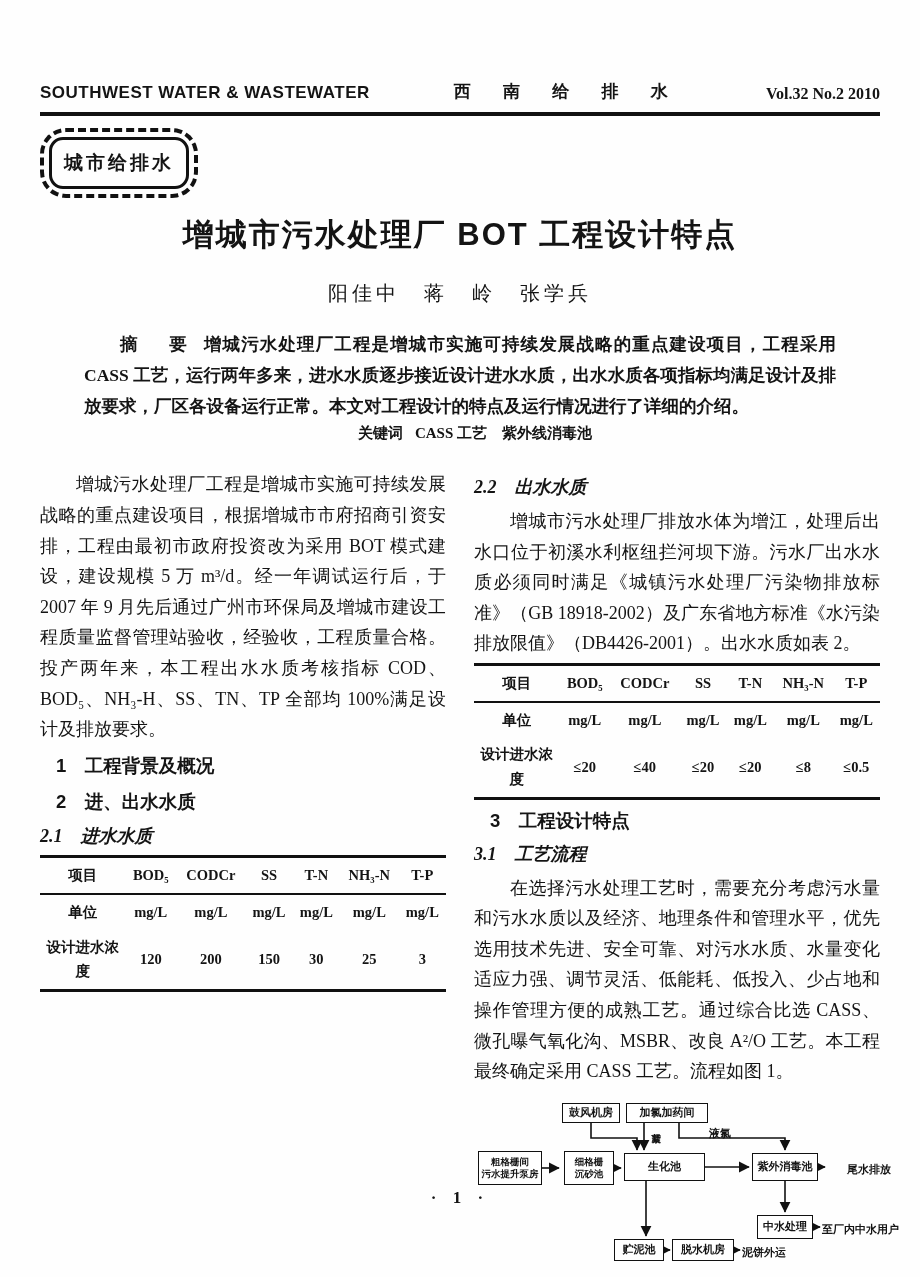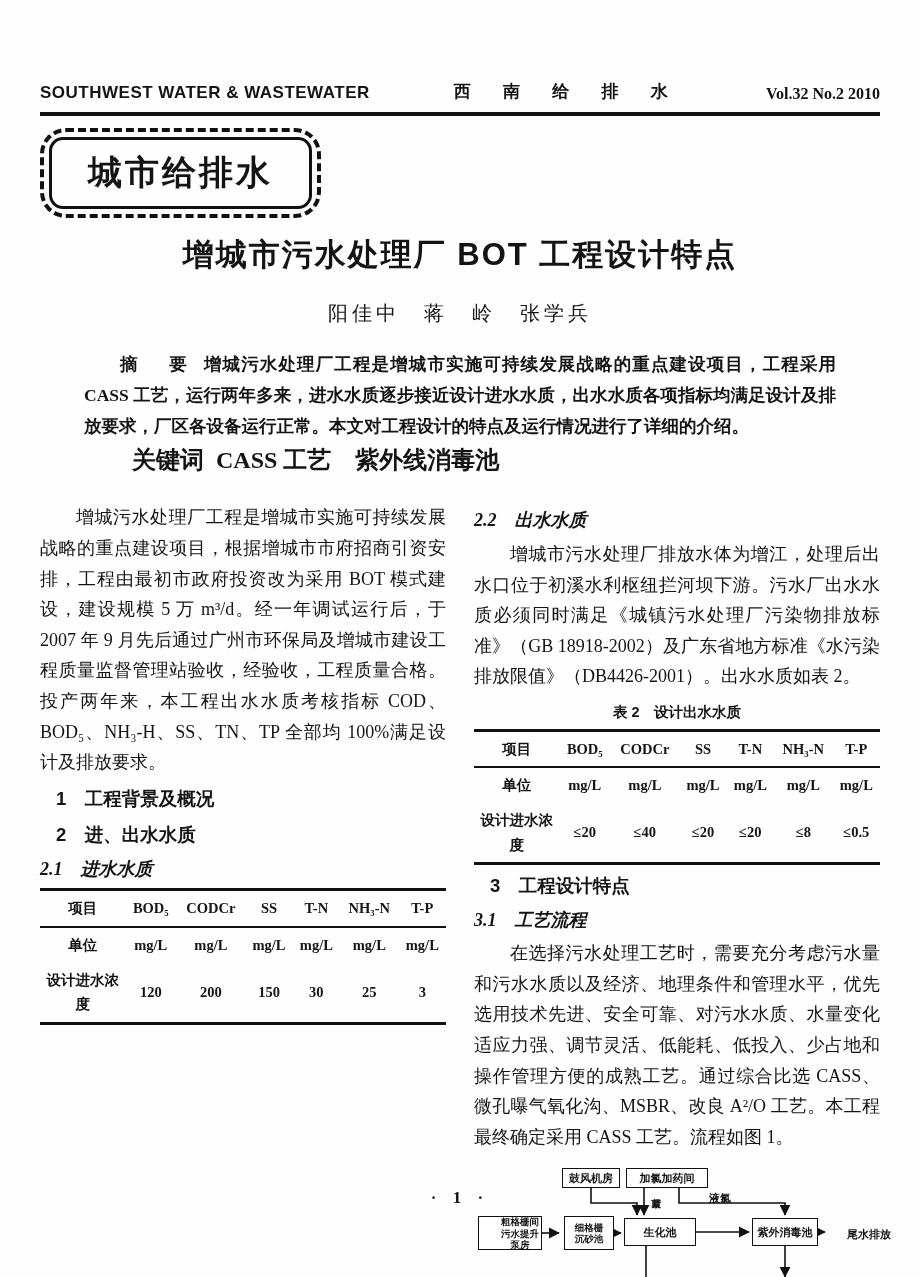--- a/index.html
+++ b/index.html
@@ -30,24 +30,24 @@
   .badge-outer {
     display: inline-block;
     margin-top: 12px;
     border: 4px dashed #111;
     border-radius: 26px;
     padding: 5px;
   }
   .badge-inner {
     border: 3px solid #111;
     border-radius: 14px;
-    padding: 10px 36px;
+    padding: 10px 12px;
     font-family: "Liberation Sans", sans-serif;
     font-weight: bold;
-    font-size: 34px;
+    font-size: 19px;
     letter-spacing: 3px;
   }
 
   
   .article-title {
     text-align: center;
     font-family: "Liberation Sans", sans-serif;
     font-weight: bold;
     font-size: 31px;
     letter-spacing: 2px;
@@ -63,21 +63,21 @@
   
   .abstract {
     margin: 22px 44px 0;
     font-size: 17.5px;
     font-weight: bold;
     line-height: 1.78;
     text-align: justify;
   }
   .abstract .lead-indent { display:inline-block; width: 2em; }
   .abs-label { font-family: "Liberation Sans", sans-serif; letter-spacing: 6px; margin-right: 10px; }
-  .keywords { margin: 2px 44px 0; font-size: 24px; font-weight: bold; }
+  .keywords { margin: 2px 44px 0; font-size: 15px; font-weight: bold; text-align: center; }
   .keywords .lead-indent { display:inline-block; width: 2em; }
   .kw-label { font-family: "Liberation Sans", sans-serif; margin-right: 12px; }
 
   
   .columns { display: flex; gap: 28px; margin-top: 26px; }
   .col { width: 406px; font-size: 18px; line-height: 1.7; text-align: justify; }
   .body-para { text-indent: 2em; }
   .sec-h {
     font-family: "Liberation Sans", sans-serif;
     font-weight: bold; font-size: 18.5px;
@@ -190,21 +190,20 @@
             <td>3</td>
           </tr>
         </tbody>
       </table>
     </div>
 
     <div class="col">
       <div class="subsec-h">2.2　出水水质</div>
       <p class="body-para">增城市污水处理厂排放水体为增江，处理后出水口位于初溪水利枢纽拦河坝下游。污水厂出水水质必须同时满足《城镇污水处理厂污染物排放标准》（GB 18918-2002）及广东省地方标准《水污染排放限值》（DB4426-2001）。出水水质如表 2。</p>
 
-      <div class="tbl-caption">表 2　设计出水水质</div>
       <table class="paper-table">
         <colgroup>
             <col style="width:21%">
             <col>
             <col>
             <col>
             <col>
             <col>
             <col>
           </colgroup>
@@ -264,29 +263,29 @@
               <line x1="311" y1="84" x2="311" y2="115" marker-end="url(#arr)"></line>
               <line x1="339" y1="130" x2="346" y2="130" marker-end="url(#arr)"></line>
               <line x1="172" y1="84" x2="172" y2="139" marker-end="url(#arr)"></line>
               <line x1="190" y1="153" x2="196" y2="153" marker-end="url(#arr)"></line>
               <line x1="260" y1="153" x2="266" y2="153" marker-end="url(#arr)"></line>
             </g>
           </svg>
 
           <div class="fnode" style="left:88px;top:6px;width:58px;height:20px;">鼓风机房</div>
           <div class="fnode" style="left:152px;top:6px;width:82px;height:20px;">加氯加药间</div>
-          <div class="fnode small" style="left:4px;top:54px;width:64px;height:34px;padding-left:20px;">
+          <div class="fnode small" style="left:4px;top:54px;width:64px;height:34px;">
             <span>粗格栅间</span>
             <span>污水提升泵房</span>
           </div>
           <div class="fnode small" style="left:90px;top:54px;width:50px;height:34px;">
             <span>细格栅</span>
             <span>沉砂池</span>
           </div>
-          <div class="fnode" style="left:150px;top:56px;width:72px;height:28px;">生化池</div>
+          <div class="fnode" style="left:150px;top:56px;width:81px;height:28px;">生化池</div>
           <div class="fnode" style="left:278px;top:56px;width:66px;height:28px;">紫外消毒池</div>
           <div class="fnode" style="left:283px;top:118px;width:56px;height:24px;">中水处理</div>
           <div class="fnode" style="left:140px;top:142px;width:50px;height:22px;">贮泥池</div>
           <div class="fnode" style="left:198px;top:142px;width:62px;height:22px;">脱水机房</div>
 
           <div class="flabel vertical" style="left:174px;top:28px;">絮凝</div>
           <div class="flabel" style="left:235px;top:27px;">液氯</div>
           <div class="flabel" style="left:373px;top:63px;">尾水排放</div>
           <div class="flabel" style="left:348px;top:123px;">至厂内中水用户</div>
           <div class="flabel" style="left:268px;top:146px;">泥饼外运</div>

